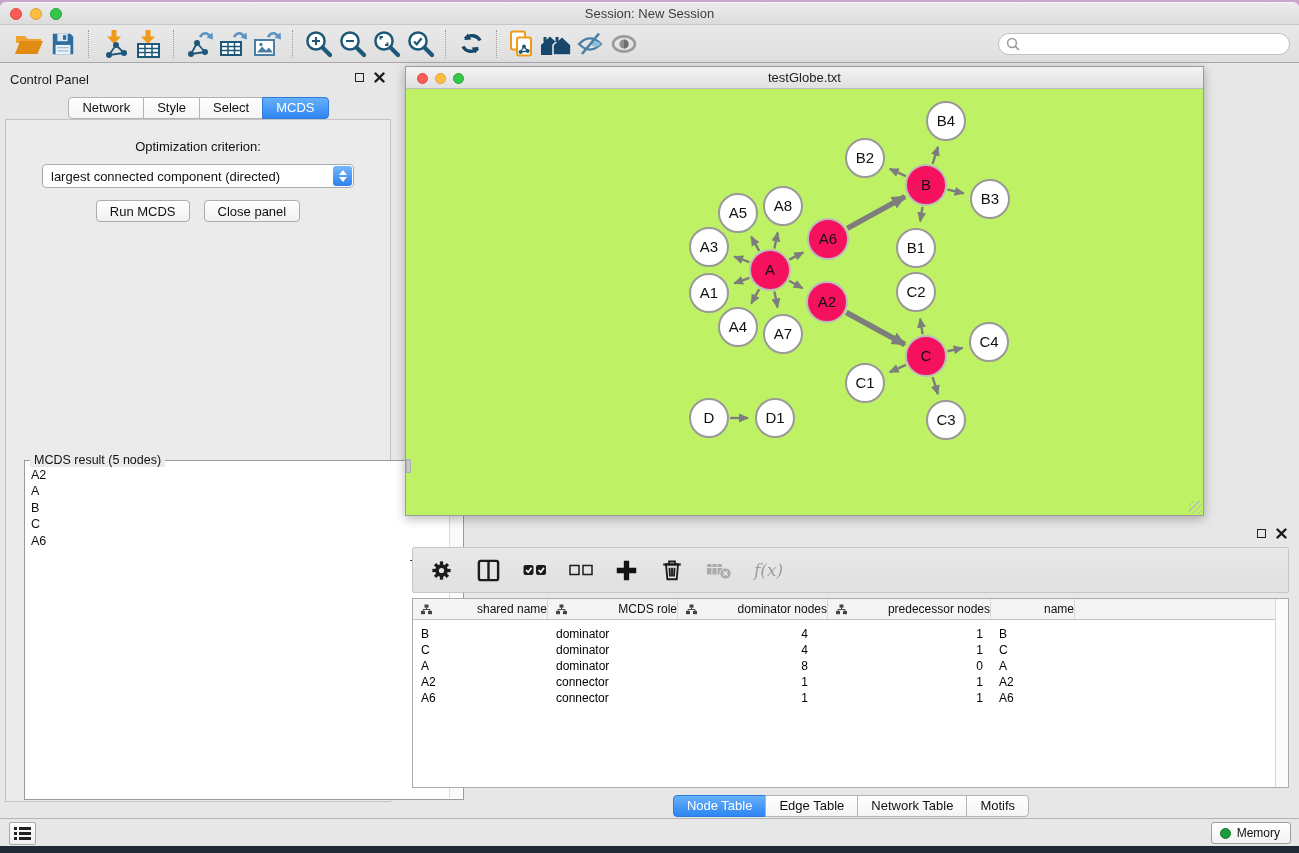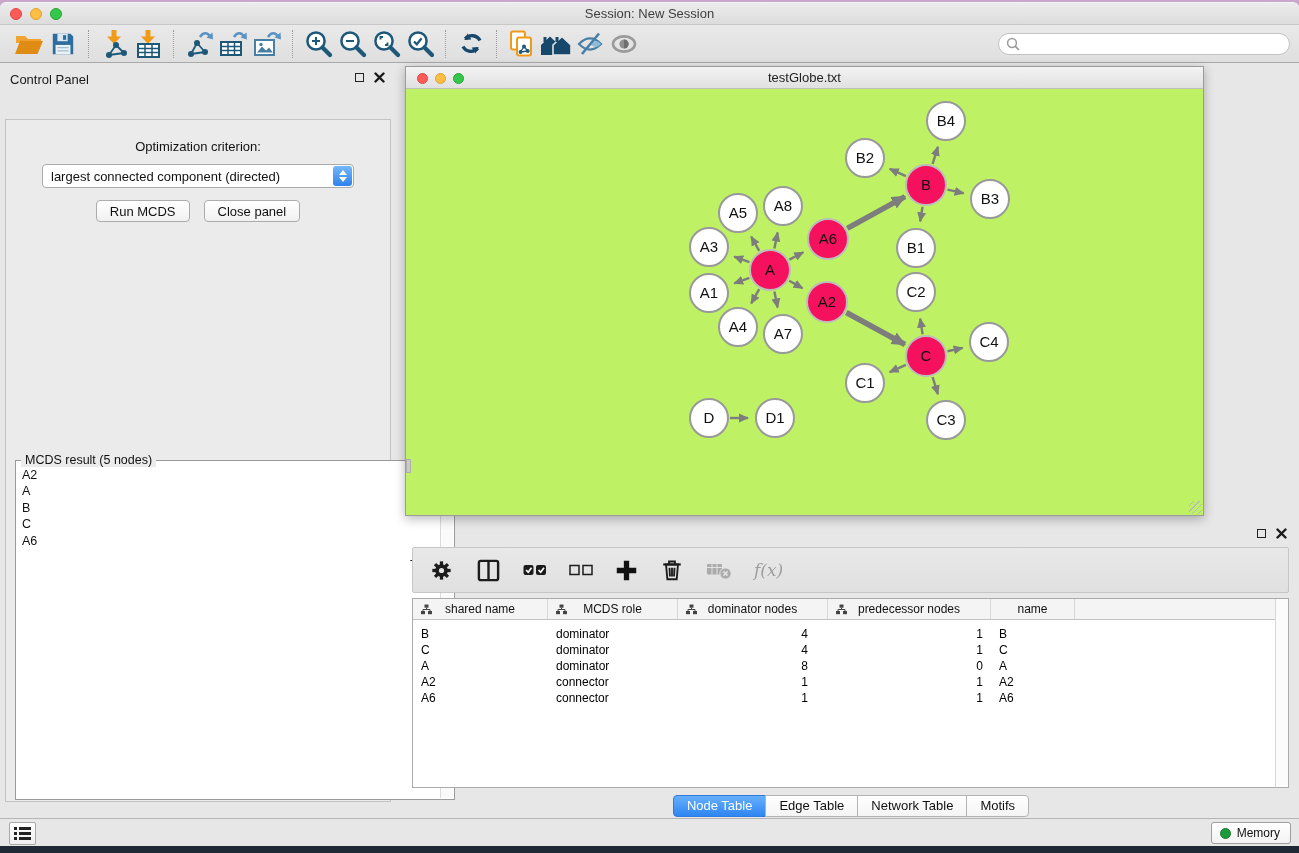--- a/index.html
+++ b/index.html
@@ -61,21 +61,21 @@
   .dropdown .spinner { position:absolute; right:1px; top:1px; bottom:1px; width:19px;
     background:linear-gradient(#74B7FC,#2E82EE); border-radius:3px; }
   .dropdown .spinner::before { content:""; position:absolute; left:5.5px; top:4px;
     border-left:4px solid transparent; border-right:4px solid transparent; border-bottom:5px solid #FFF; }
   .dropdown .spinner::after { content:""; position:absolute; left:5.5px; bottom:4px;
     border-left:4px solid transparent; border-right:4px solid transparent; border-top:5px solid #FFF; }
   .btn-row { display:flex; justify-content:center; gap:14px; margin-top:12px; }
   .btn { background:linear-gradient(#FFFFFF,#F1F1F1); border:1px solid #ACACAC; border-radius:4px;
     height:22px; font-size:13px; padding:0 13px; color:#111; font-family:"Liberation Sans",sans-serif; }
 
-  .result-box { position:absolute; left:9px; width:440px; top:340px; height:340px;
+  .result-box { position:absolute; left:18px; width:440px; top:340px; height:340px;
     border:1px solid #9A9A9A; background:#FFF; }
   .result-legend { position:absolute; top:-8px; left:5px; background:#EBEBEB; padding:0 4px;
     font-size:12.5px; color:#111; }
   .result-list { position:absolute; left:2px; top:6px; bottom:2px; right:16px; list-style:none;
     font-size:12.5px; color:#111; }
   .result-list li { padding-left:4px; line-height:16.4px; }
   .result-scroll { position:absolute; right:1px; top:1px; bottom:1px; width:13px;
     background:#FAFAFA; border-left:1px solid #DADADA; }
 
   
@@ -100,21 +100,21 @@
   .tp-toolbar { position:absolute; left:9px; top:25px; width:877px; height:46px;
     background:linear-gradient(#E8E8E8,#E0E0E0); border:1px solid #C6C6C6; border-radius:2px;
     display:flex; align-items:center; padding-left:16px; gap:22px; }
   .tp-tool { display:flex; align-items:center; justify-content:center; }
   .fx-label { font-family:"DejaVu Serif", serif; font-style:italic; font-size:17px; color:#9E9E9E;text-align:right; }
 
   .data-table { position:absolute; left:9px; top:76px; width:877px; height:190px;
     background:#FFF; border:1px solid #ABABAB; }
   .thead { display:flex; height:21px; background:#F4F4F4; border-bottom:1px solid #C2C2C2; }
   .th { position:relative; border-right:1px solid #D8D8D8; font-size:12px; color:#111;
-    display:flex; align-items:center; justify-content:center; }
+    display:flex; align-items:center; justify-content:flex-end; }
   .th .hicon { position:absolute; left:8px; top:5px; }
   .th.filler { flex:1; border-right:none; }
   .tr { display:flex; height:16px; font-size:12px; color:#000; }
   .td { line-height:16px; white-space:nowrap; }
   .td.a-l { padding-left:8px; }
   .td.a-r { text-align:right; padding-right:20px; }
   .td.a-r2 { text-align:right; padding-right:8px; }
   .tbody { padding-top:6px; }
   .table-scroll { position:absolute; right:0; top:0; bottom:0; width:13px; background:#FBFBFB; border-left:1px solid #D7D7D7; }
 
@@ -309,20 +309,26 @@
   <div class="main">
 
     <div class="control-panel">
       <div class="cp-header">Control Panel</div>
       <div class="panel-ctrl">
         <span class="float-glyph"></span>
         <svg class="close-glyph" viewBox="0 0 11 11">
             <path d="M1.5 1.5l8 8M9.5 1.5l-8 8" stroke="#1A1A1A" stroke-width="2.4" stroke-linecap="round"></path>
           </svg>
       </div>
+      <div class="seg-tabs cp-tabs" id="cp-tabs">
+          <span class="seg-tab">Network</span>
+          <span class="seg-tab">Style</span>
+          <span class="seg-tab">Select</span>
+          <span class="seg-tab active">MCDS</span>
+        </div>
       <div class="cp-body">
         <div class="opt-label">Optimization criterion:</div>
         <div class="dropdown">
           <span class="value">largest connected component (directed)</span>
           <span class="spinner"></span>
         </div>
         <div class="btn-row">
           <button class="btn">Run MCDS</button>
           <button class="btn">Close panel</button>
         </div>

